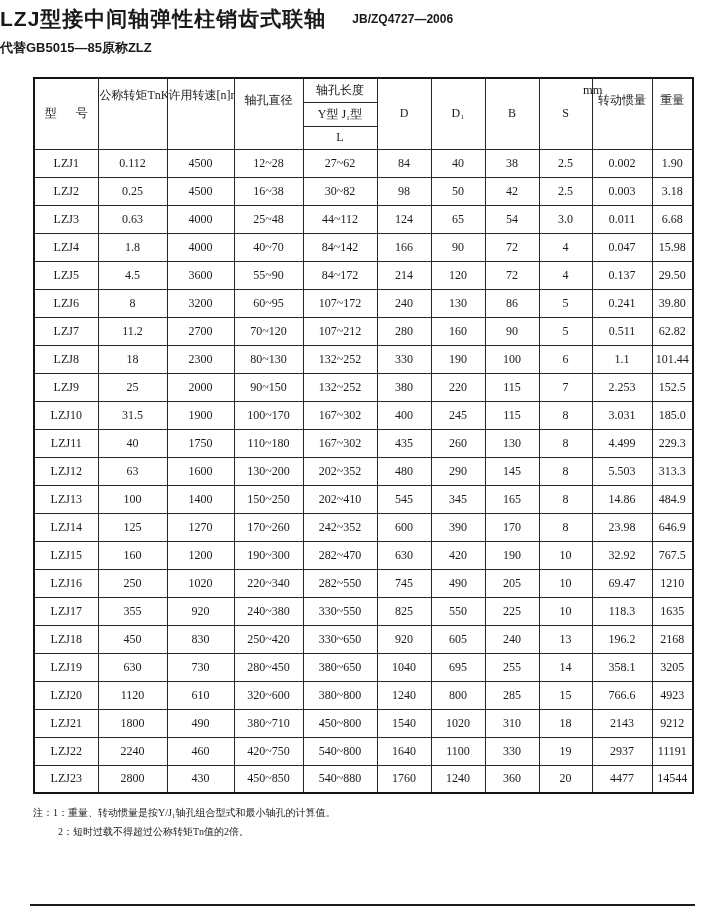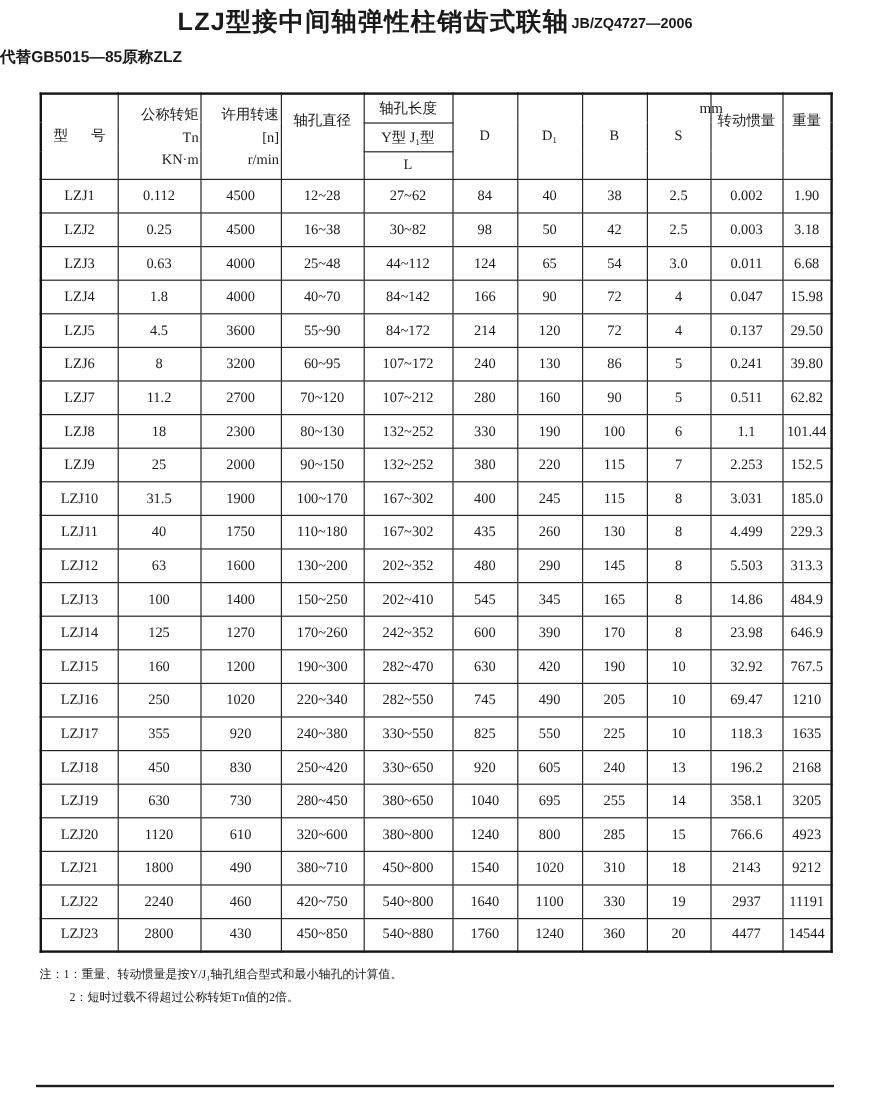--- a/index.html
+++ b/index.html
@@ -7,21 +7,21 @@
   body {
     width:725px; height:921px; background:#ffffff;
     color:#1a1a1a;
     font-family:"Liberation Serif","DejaVu Serif",serif;
   }
   .page { position:relative; width:725px; height:921px; overflow:hidden; }
 
   
   .title-row {
     padding-top:6px;
-    display:flex; justify-content:center; align-items:flex-start; gap:2px;
+    display:flex; align-items:flex-start; gap:26px;
     font-family:"Liberation Sans","DejaVu Sans",sans-serif;
   }
   .doc-title { margin:0; font-size:21px; font-weight:bold; letter-spacing:1px; line-height:26px; }
   .std-code { font-size:12px; font-weight:bold; margin-top:6px; }
   .supersedes {
     margin-top:7px; padding-right:73px;
     font-size:13px; font-weight:bold; line-height:17px;
     font-family:"Liberation Sans","DejaVu Sans",sans-serif;
   }
   .caption-row {
@@ -46,22 +46,22 @@
     text-align:center; vertical-align:middle;
     font-size:12px; font-weight:normal; padding:0 1px;
     overflow:hidden; white-space:nowrap;
   }
   .params td { height:28px; }
   .params thead tr.h1 th { height:24px; }
   .params thead tr.h2 th { height:24px; }
   .params thead tr.h3 th { height:23px; }
 
   .vstack3 {
-    display:flex; flex-direction:column; justify-content:space-between;
-    align-items:flex-end; height:62px; padding:4px 0; line-height:16px;
+    display:flex; flex-direction:row; justify-content:space-between;
+    align-items:flex-start; height:62px; padding:4px 0; line-height:16px;
   }
   .vstack2 {
     display:flex; flex-direction:column; justify-content:space-between;
     align-items:center; height:58px; padding:7px 0; line-height:16px;gap:44px;
   }
   .spaced { letter-spacing:8px; text-indent:8px;margin-left:44px; }
 
   
   .notes {
     margin:9px 0 0 33px;

